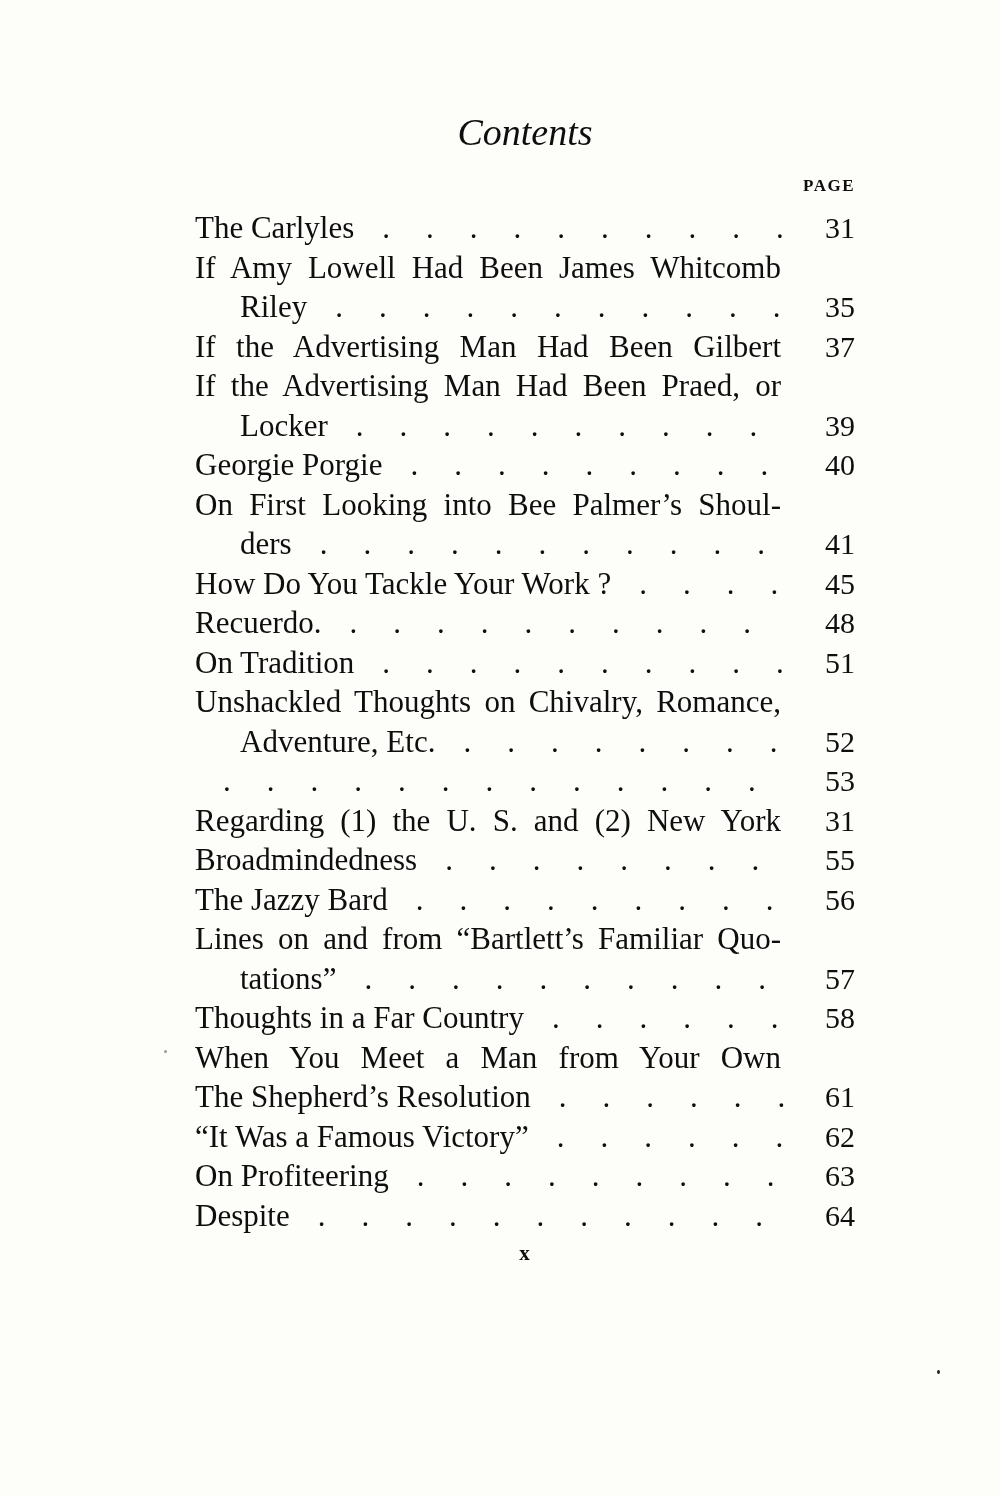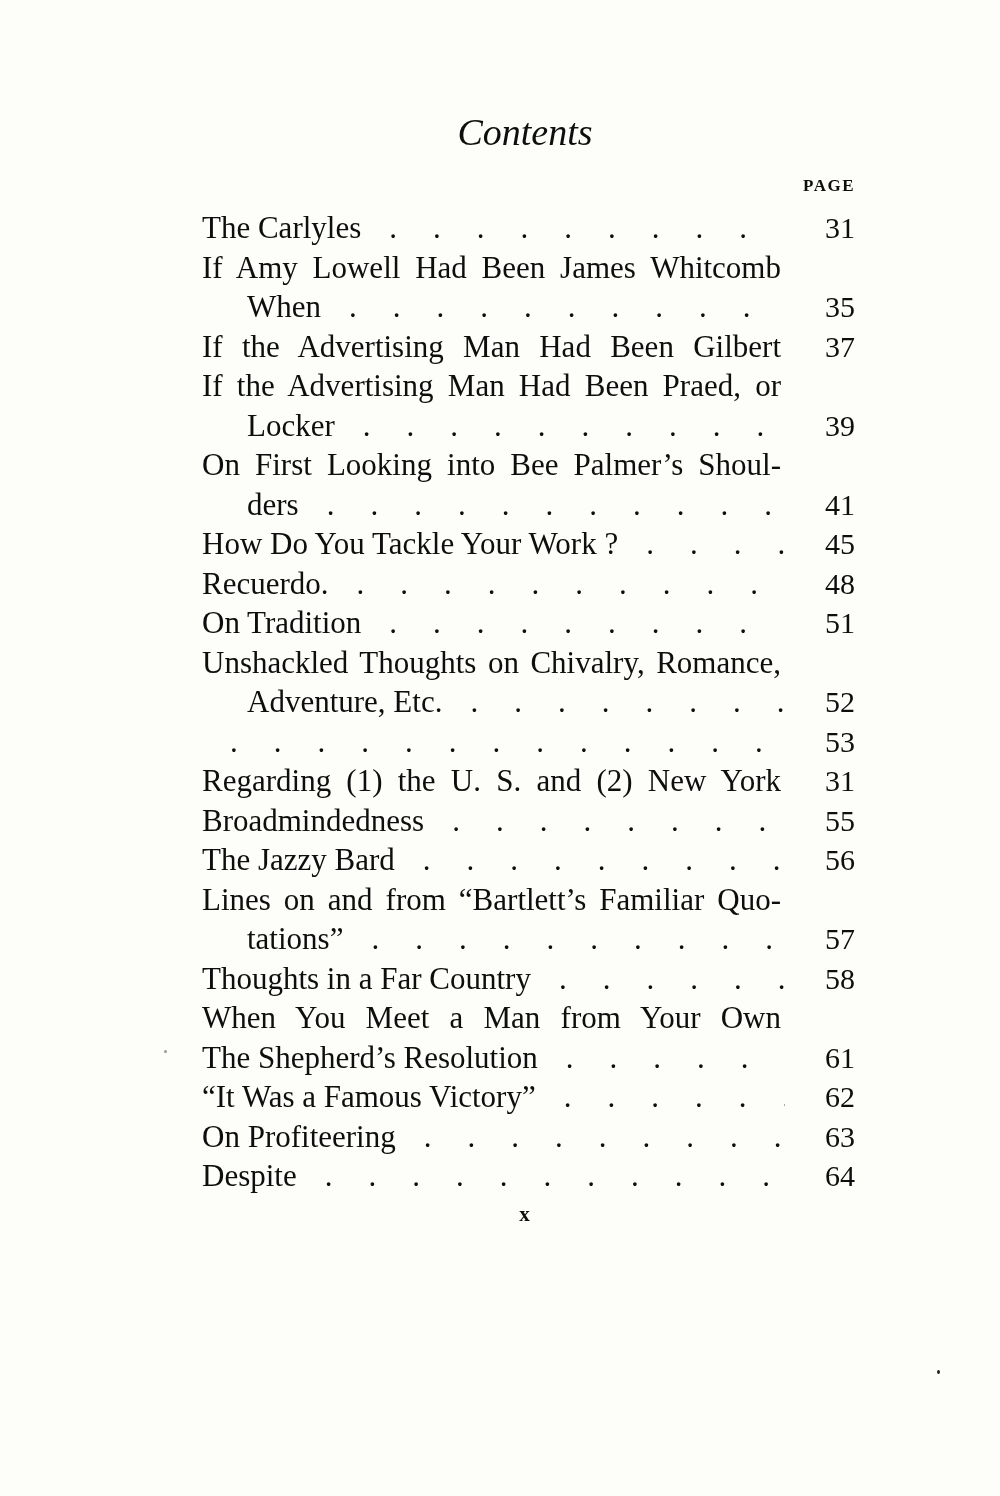--- a/index.html
+++ b/index.html
@@ -37,21 +37,20 @@
     letter-spacing: 1.5px;
     line-height: 18px;
   }
   .toc-list { margin-top: 13px; }
   .toc-line {
     display: flex;
     align-items: center;
     height: 39.5px;
     line-height: 39.5px;
     font-size: 31px;
-    margin-left: 7px;
   }
   .toc-text { white-space: nowrap; }
   .toc-text.indent { padding-left: 45px; }
   .toc-text.fill {
     flex: 1;
     white-space: normal;
     text-align: justify;
     text-align-last: justify;
     margin-right: 8px;
     overflow: hidden;
@@ -102,40 +101,47 @@
             <span class="leader"></span>
             <span class="pagenum">31</span>
           </div>
         </div>
         <div class="toc-entry">
           <div class="toc-line">
             <span class="toc-text fill">If Amy Lowell Had Been James Whitcomb</span>
             <span class="pagenum"></span>
           </div>
           <div class="toc-line">
-            <span class="toc-text indent">When</span>
+            <span class="toc-text indent">Riley</span>
             <span class="leader"></span>
             <span class="pagenum">35</span>
           </div>
         </div>
         <div class="toc-entry">
           <div class="toc-line">
             <span class="toc-text fill">If the Advertising Man Had Been Gilbert</span>
             <span class="pagenum">37</span>
           </div>
         </div>
         <div class="toc-entry">
           <div class="toc-line">
             <span class="toc-text fill">If the Advertising Man Had Been Praed, or</span>
             <span class="pagenum"></span>
           </div>
           <div class="toc-line">
             <span class="toc-text indent">Locker</span>
             <span class="leader"></span>
             <span class="pagenum">39</span>
+          </div>
+        </div>
+        <div class="toc-entry">
+          <div class="toc-line">
+            <span class="toc-text">Georgie Porgie</span>
+            <span class="leader"></span>
+            <span class="pagenum">40</span>
           </div>
         </div>
         <div class="toc-entry">
           <div class="toc-line">
             <span class="toc-text fill">On First Looking into Bee Palmer’s Shoul-</span>
             <span class="pagenum"></span>
           </div>
           <div class="toc-line">
             <span class="toc-text indent">ders</span>
             <span class="leader"></span>

